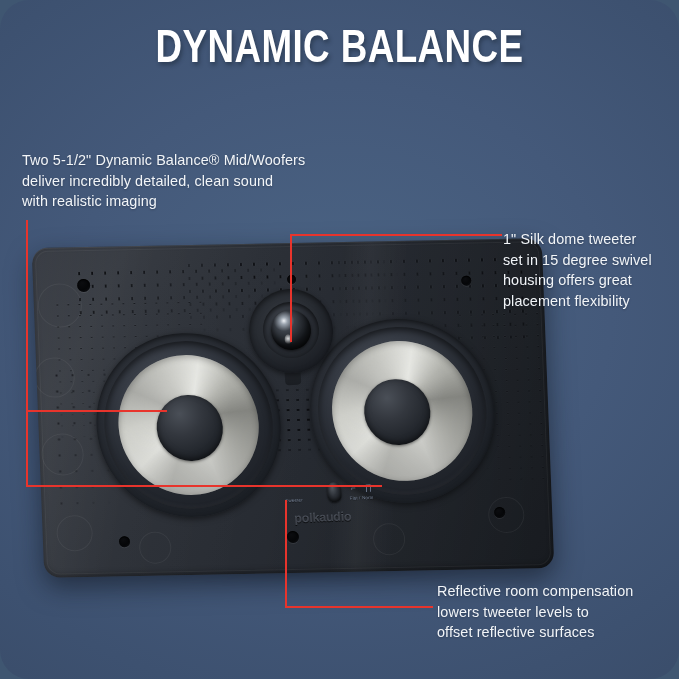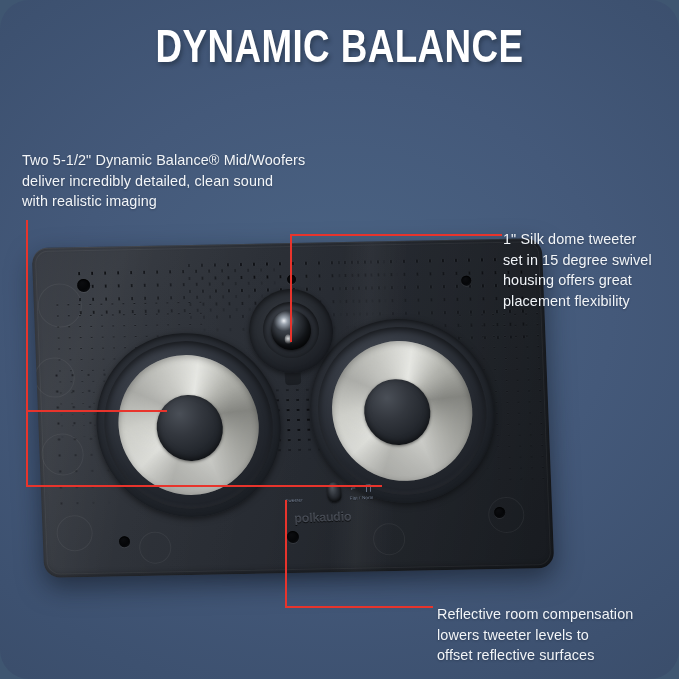--- a/index.html
+++ b/index.html
@@ -48,21 +48,21 @@
     position: absolute;
     color: #f2f5f8;
     font-size: 14.4px;
     line-height: 1.44;
     letter-spacing: 0.1px;
     white-space: pre-line;
     text-shadow: 0 1px 2px rgba(20,30,45,0.35);
   }
   #callout-woofers { left: 22px;  top: 150px; width: 340px; }
   #callout-tweeter { left: 503px; top: 229px; width: 172px; }
-  #callout-reflect { left: 437px; top: 604px; width: 240px; }
+  #callout-reflect { left: 437px; top: 581px; width: 240px; }
 
   
   .rline {
     position: absolute;
     background: #e8342c;
   }
   .rline.h { height: 2px; }
   .rline.v { width: 2px; }
 
   

